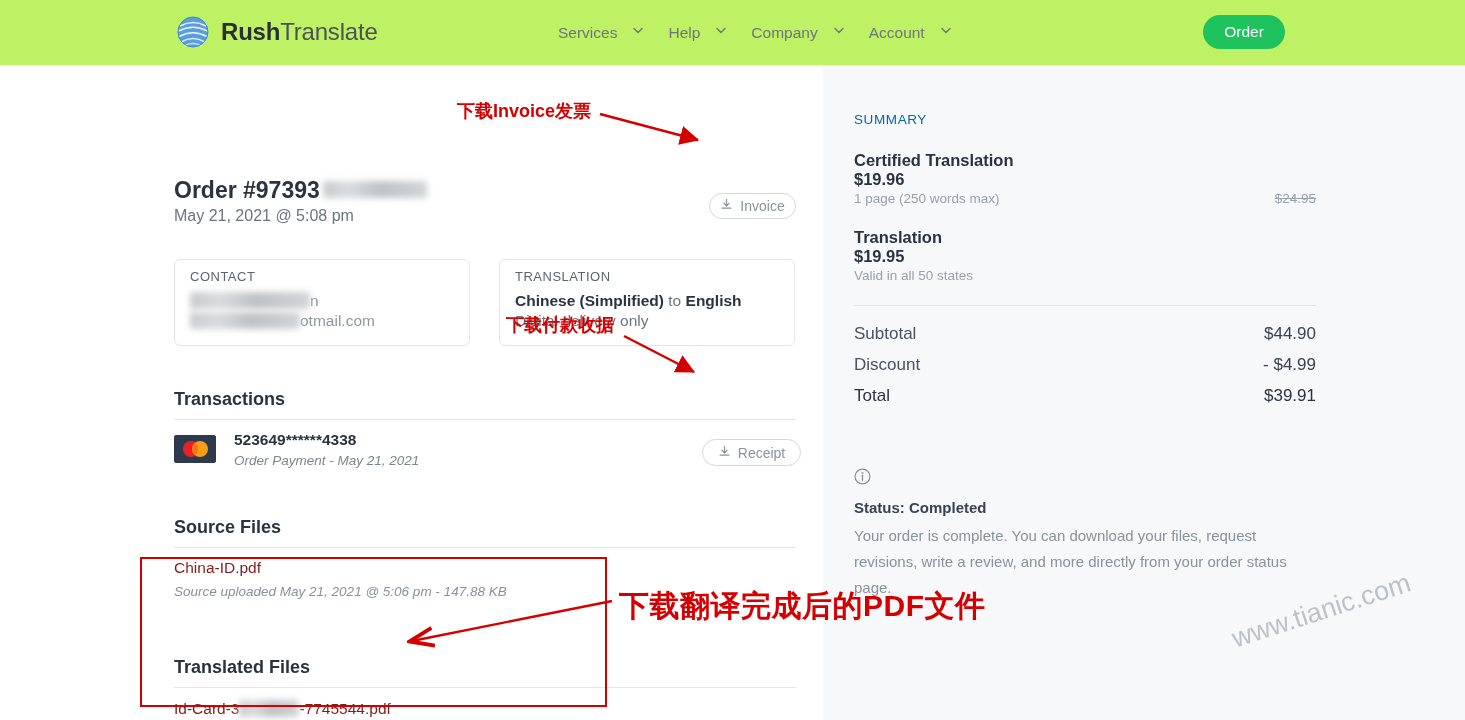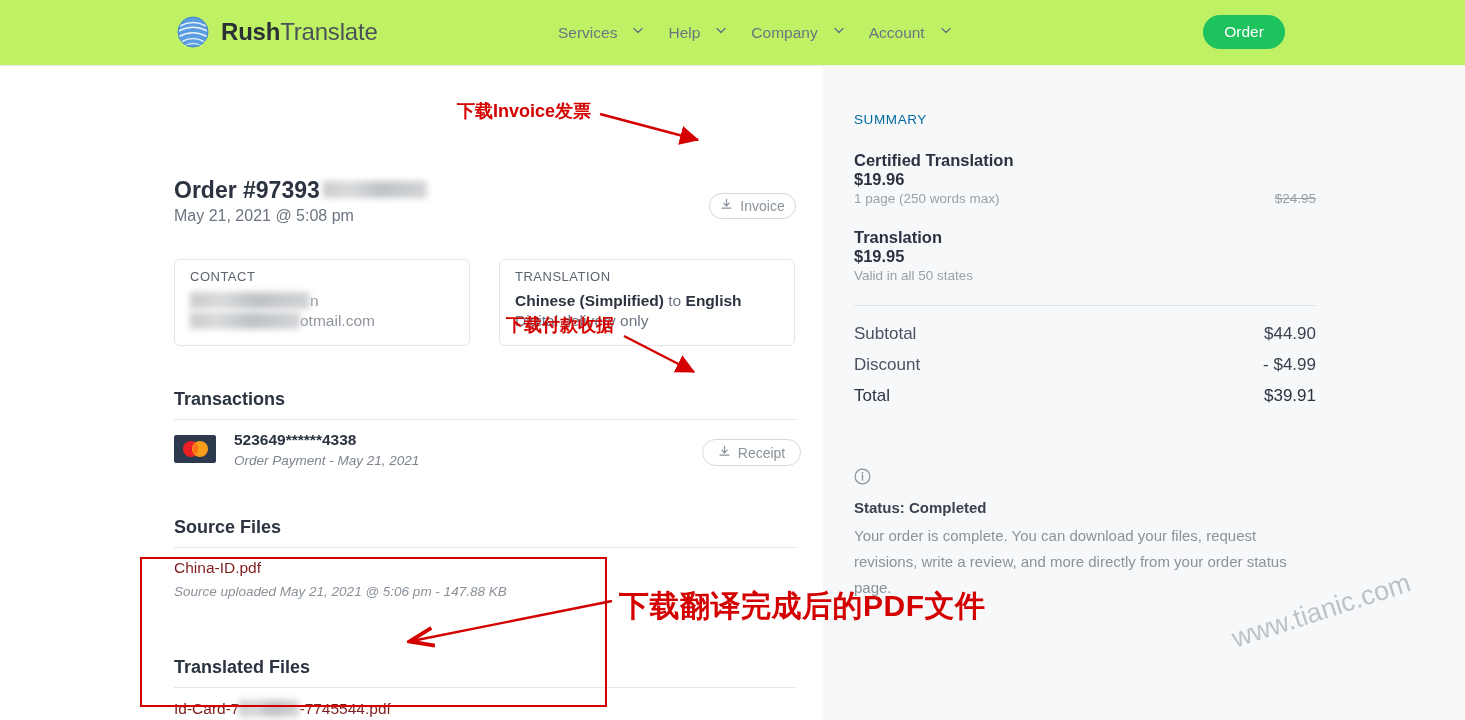--- a/index.html
+++ b/index.html
@@ -265,21 +265,21 @@
       <span>Receipt</span>
     </div>
 
     <div class="section-title" style="left:174px; top:450px;">Source Files</div>
     <div class="section-rule" style="left:174px; top:480px; width:622px;"></div>
     <div class="file-link" style="left:174px; top:492px;">China-ID.pdf</div>
     <div class="file-meta" style="left:174px; top:517px;">Source uploaded May 21, 2021 @ 5:06 pm - 147.88 KB</div>
 
     <div class="section-title" style="left:174px; top:590px;">Translated Files</div>
     <div class="section-rule" style="left:174px; top:620px; width:622px;"></div>
-    <div class="file-link" style="left:174px; top:633px;"><span>Id-Card-7</span><span class="redact" style="width:60px; vertical-align:-3px;"></span><span>-7745544.pdf</span></div>
+    <div class="file-link" style="left:174px; top:633px;"><span>Id-Card-3</span><span class="redact" style="width:60px; vertical-align:-3px;"></span><span>-7745544.pdf</span></div>
 
   </div>
 
   <div class="sidebar">
     <div class="sidebar-inner">
       <div class="summary-label">SUMMARY</div>
 
       <div class="sum-row">
         <span class="sum-title">Certified Translation</span>
         <span class="sum-amt">$19.96</span>

